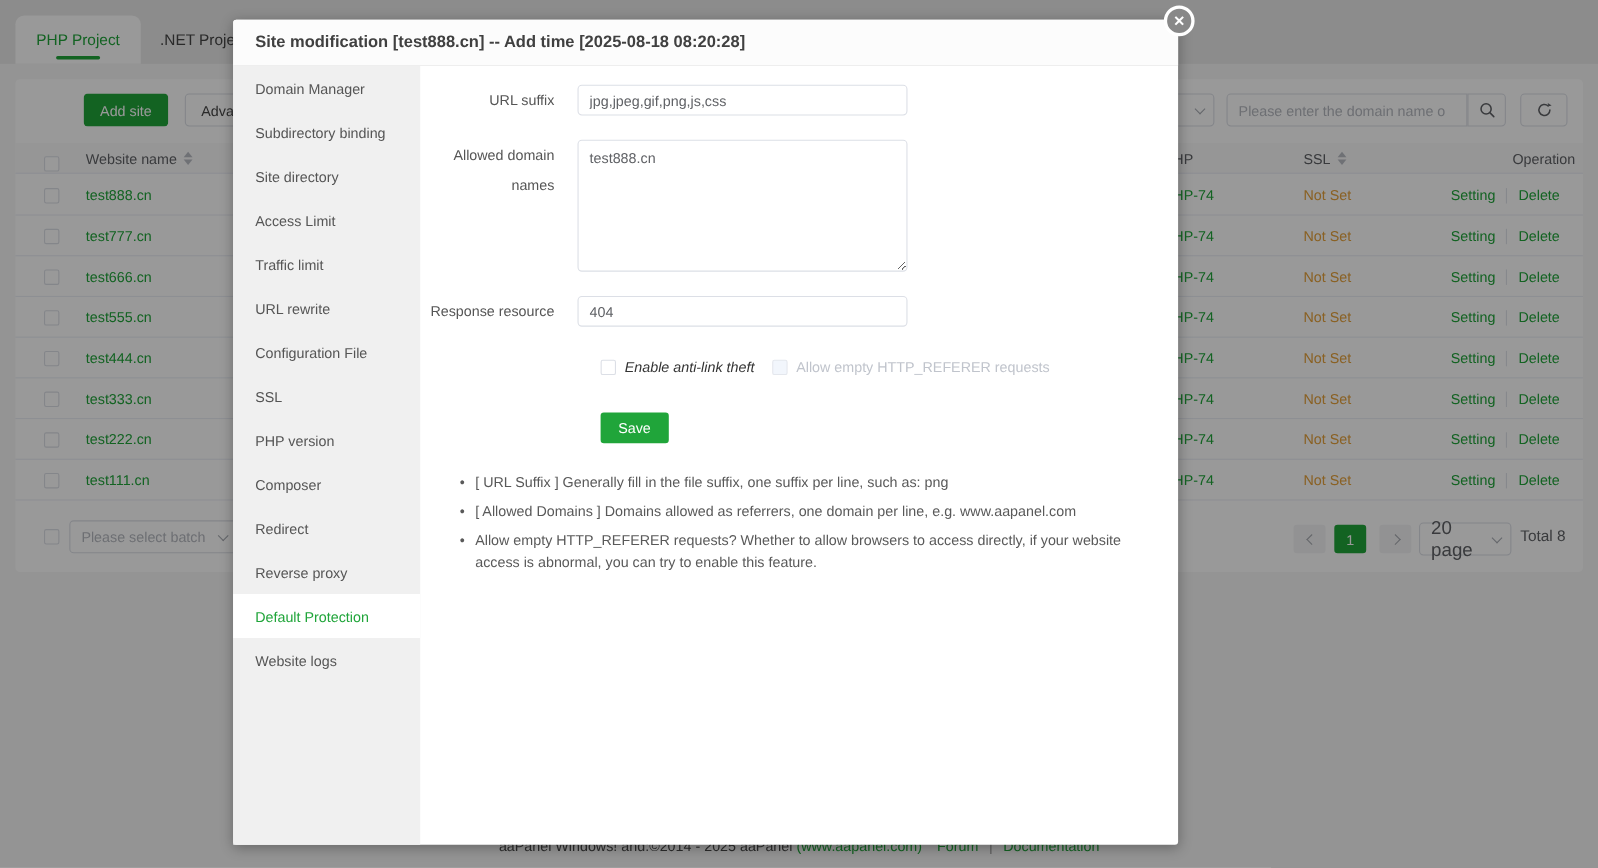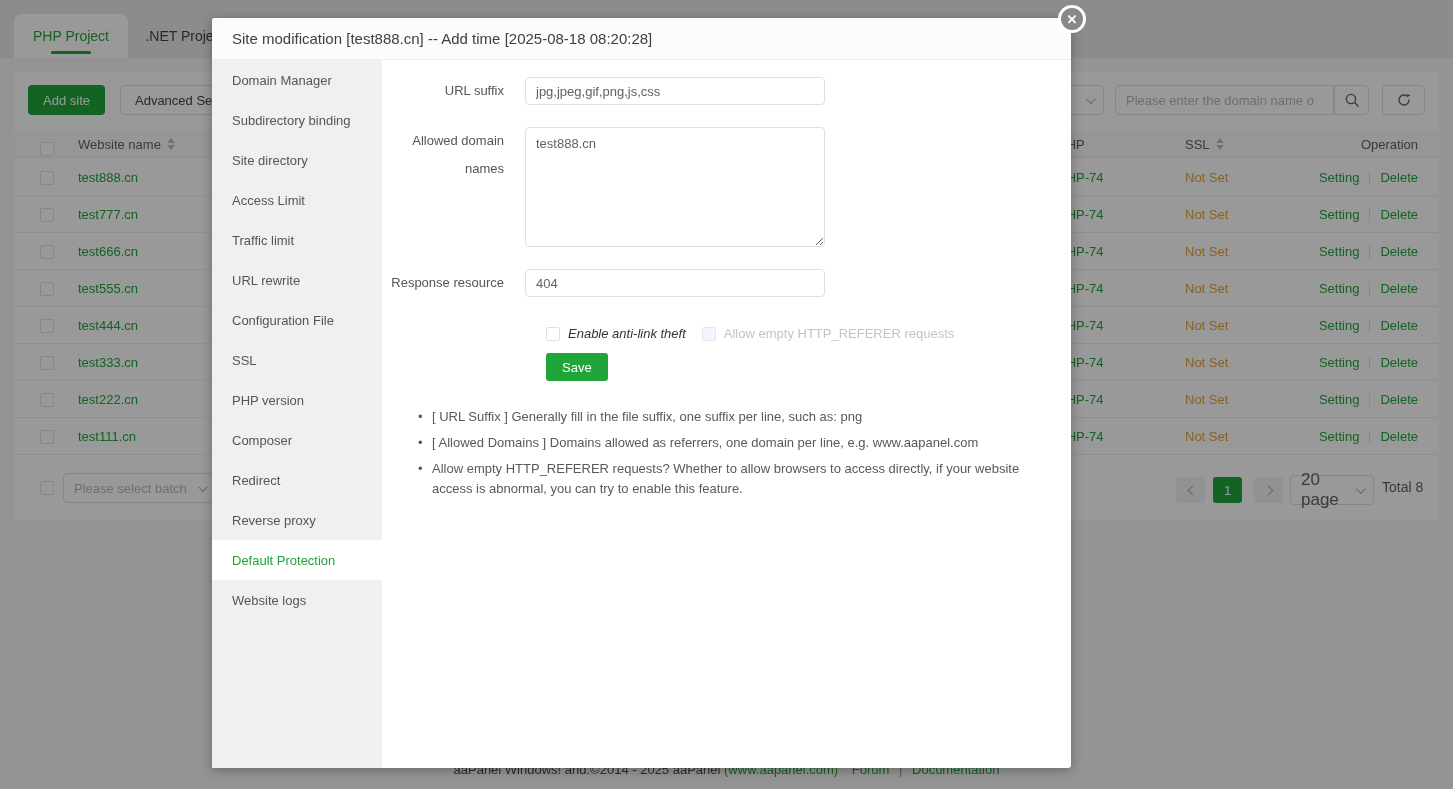--- a/index.html
+++ b/index.html
@@ -21,21 +21,21 @@
   .tabs{position:absolute;left:14px;top:14px;display:flex;height:44px;}
   .tab{width:114px;height:44px;display:flex;align-items:center;justify-content:center;
        font-size:14px;color:#454545;position:relative;border-radius:8px 8px 0 0;cursor:pointer;}
   .tab.active{background:#fff;color:var(--green);}
   .tab.active::after{content:"";position:absolute;bottom:4px;left:37px;width:40px;height:3px;background:var(--green);border-radius:2px;}
 
   .card{position:absolute;left:14px;top:72px;width:1425px;height:448px;background:#fff;border-radius:4px;}
 
   .btn{display:inline-flex;align-items:center;justify-content:center;height:30px;font-size:13px;
        border-radius:4px;cursor:pointer;border:1px solid transparent;}
-  .btn-green{background:var(--green);color:#fff;padding:0 14px;}
+  .btn-green{background:var(--green);color:#fff;padding:0 14px;margin-left:48px;}
   .btn-plain{background:#fff;color:#454545;border-color:var(--border);padding:0 14px;white-space:nowrap;overflow:hidden;}
 
   .toolbar-left{position:absolute;left:14px;top:13px;display:flex;gap:15px;}
   .adv-btn{width:130px;justify-content:flex-start;}
 
   .select-box{position:absolute;height:30px;border:1px solid var(--border);border-radius:4px;background:#fff;
        display:flex;align-items:center;justify-content:flex-end;padding:0 10px;cursor:pointer;}
   .chev{width:7px;height:7px;border-right:1.5px solid #a8abb2;border-bottom:1.5px solid #a8abb2;
        transform:rotate(45deg) translateY(-2px);flex:none;}
   .tb-dropdown{left:1026px;top:13px;width:64px;}
@@ -78,39 +78,39 @@
 
   .footer{position:absolute;left:0;top:762px;width:100%;text-align:center;font-size:13px;color:#4a4a4a;}
   .footer a{color:var(--green);text-decoration:none;cursor:pointer;}
   .footer .fsep{color:#999;margin:0 6px;}
 
   
   .overlay{position:absolute;inset:0;background:rgba(0,0,0,0.40);z-index:10;}
   .modal{position:absolute;left:212px;top:18px;width:859px;height:750px;background:#fff;z-index:20;
        border-radius:3px;box-shadow:0 2px 12px rgba(0,0,0,.3);display:flex;flex-direction:column;}
   .modal-title{height:42px;flex:none;display:flex;align-items:center;padding-left:20px;font-size:15px;
-       color:#404040;background:#fcfcfc;border-bottom:1px solid #eee;border-radius:3px 3px 0 0;}
+       color:#404040;background:#fcfcfc;border-bottom:1px solid #eee;border-radius:3px 3px 0 0;font-weight:bold;}
   .modal-body{flex:1;display:flex;min-height:0;}
   .side{width:170px;flex:none;background:#f0f0f0;}
   .side-item{height:40px;display:flex;align-items:center;padding-left:20px;font-size:13px;color:var(--txt-soft);cursor:pointer;}
   .side-item.active{background:#fff;color:var(--green);}
   .content{flex:1;position:relative;overflow:hidden;}
 
   .form{padding-top:17px;}
   .frow{display:flex;margin-bottom:22px;}
   .flabel{width:143px;flex:none;text-align:right;padding-right:21px;font-size:13px;color:var(--txt-soft);line-height:28px;}
   .f-input{width:300px;height:28px;border:1px solid var(--border);border-radius:4px;padding:0 10px;
        font-size:13px;color:var(--txt);outline:none;}
   .f-textarea{width:300px;height:120px;border:1px solid var(--border);border-radius:4px;padding:7px 10px;
        font-size:13px;color:var(--txt);outline:none;resize:both;line-height:18px;}
   .check-row{display:flex;align-items:center;margin:29px 0 0 164px;}
   .check-row label{font-size:13px;color:var(--txt-dark);margin-left:8px;cursor:pointer;font-style:italic;}
   .check-row .dis-label{color:var(--txt-disabled);margin-left:8px;cursor:not-allowed;font-size:13px;}
   .gap16{width:16px;}
-  .save-btn{margin:12px 0 0 164px;height:28px;padding:0 16px;background:var(--green);color:#fff;border:none;
+  .save-btn{margin:34px 0 0 164px;height:28px;padding:0 16px;background:var(--green);color:#fff;border:none;
        border-radius:3px;font-size:13px;cursor:pointer;}
   .notes{margin:26px 0 0 36px;max-width:645px;}
   .note{display:flex;font-size:13px;color:#595959;line-height:20px;margin-bottom:6px;}
   .note .dot{flex:none;width:14px;color:#595959;}
 
   .close-btn{position:absolute;left:1058px;top:5px;width:28px;height:28px;border-radius:50%;
        border:3px solid #fff;background:#888;color:#fff;z-index:30;display:flex;align-items:center;
        justify-content:center;font-size:13px;font-weight:bold;cursor:pointer;line-height:1;}
 
   svg{display:block;}
@@ -163,21 +163,21 @@
       <div class="th" style="left:1044px">
         <span>PHP</span>
       </div>
       <div class="th" style="left:1171px">
         <span>SSL</span>
         <span class="sort">
             <i class="up"></i>
             <i class="dn"></i>
           </span>
       </div>
-      <div class="th" style="right:21px;left:auto">
+      <div class="th" style="right:7px;left:auto">
         <span>Operation</span>
       </div>
     </div>
 
     <div id="table-rows">
 
         <div class="trow" style="top: 87px;">
           <div class="cell" style="left:26px">
             <span class="checkbox"></span>
           </div>

